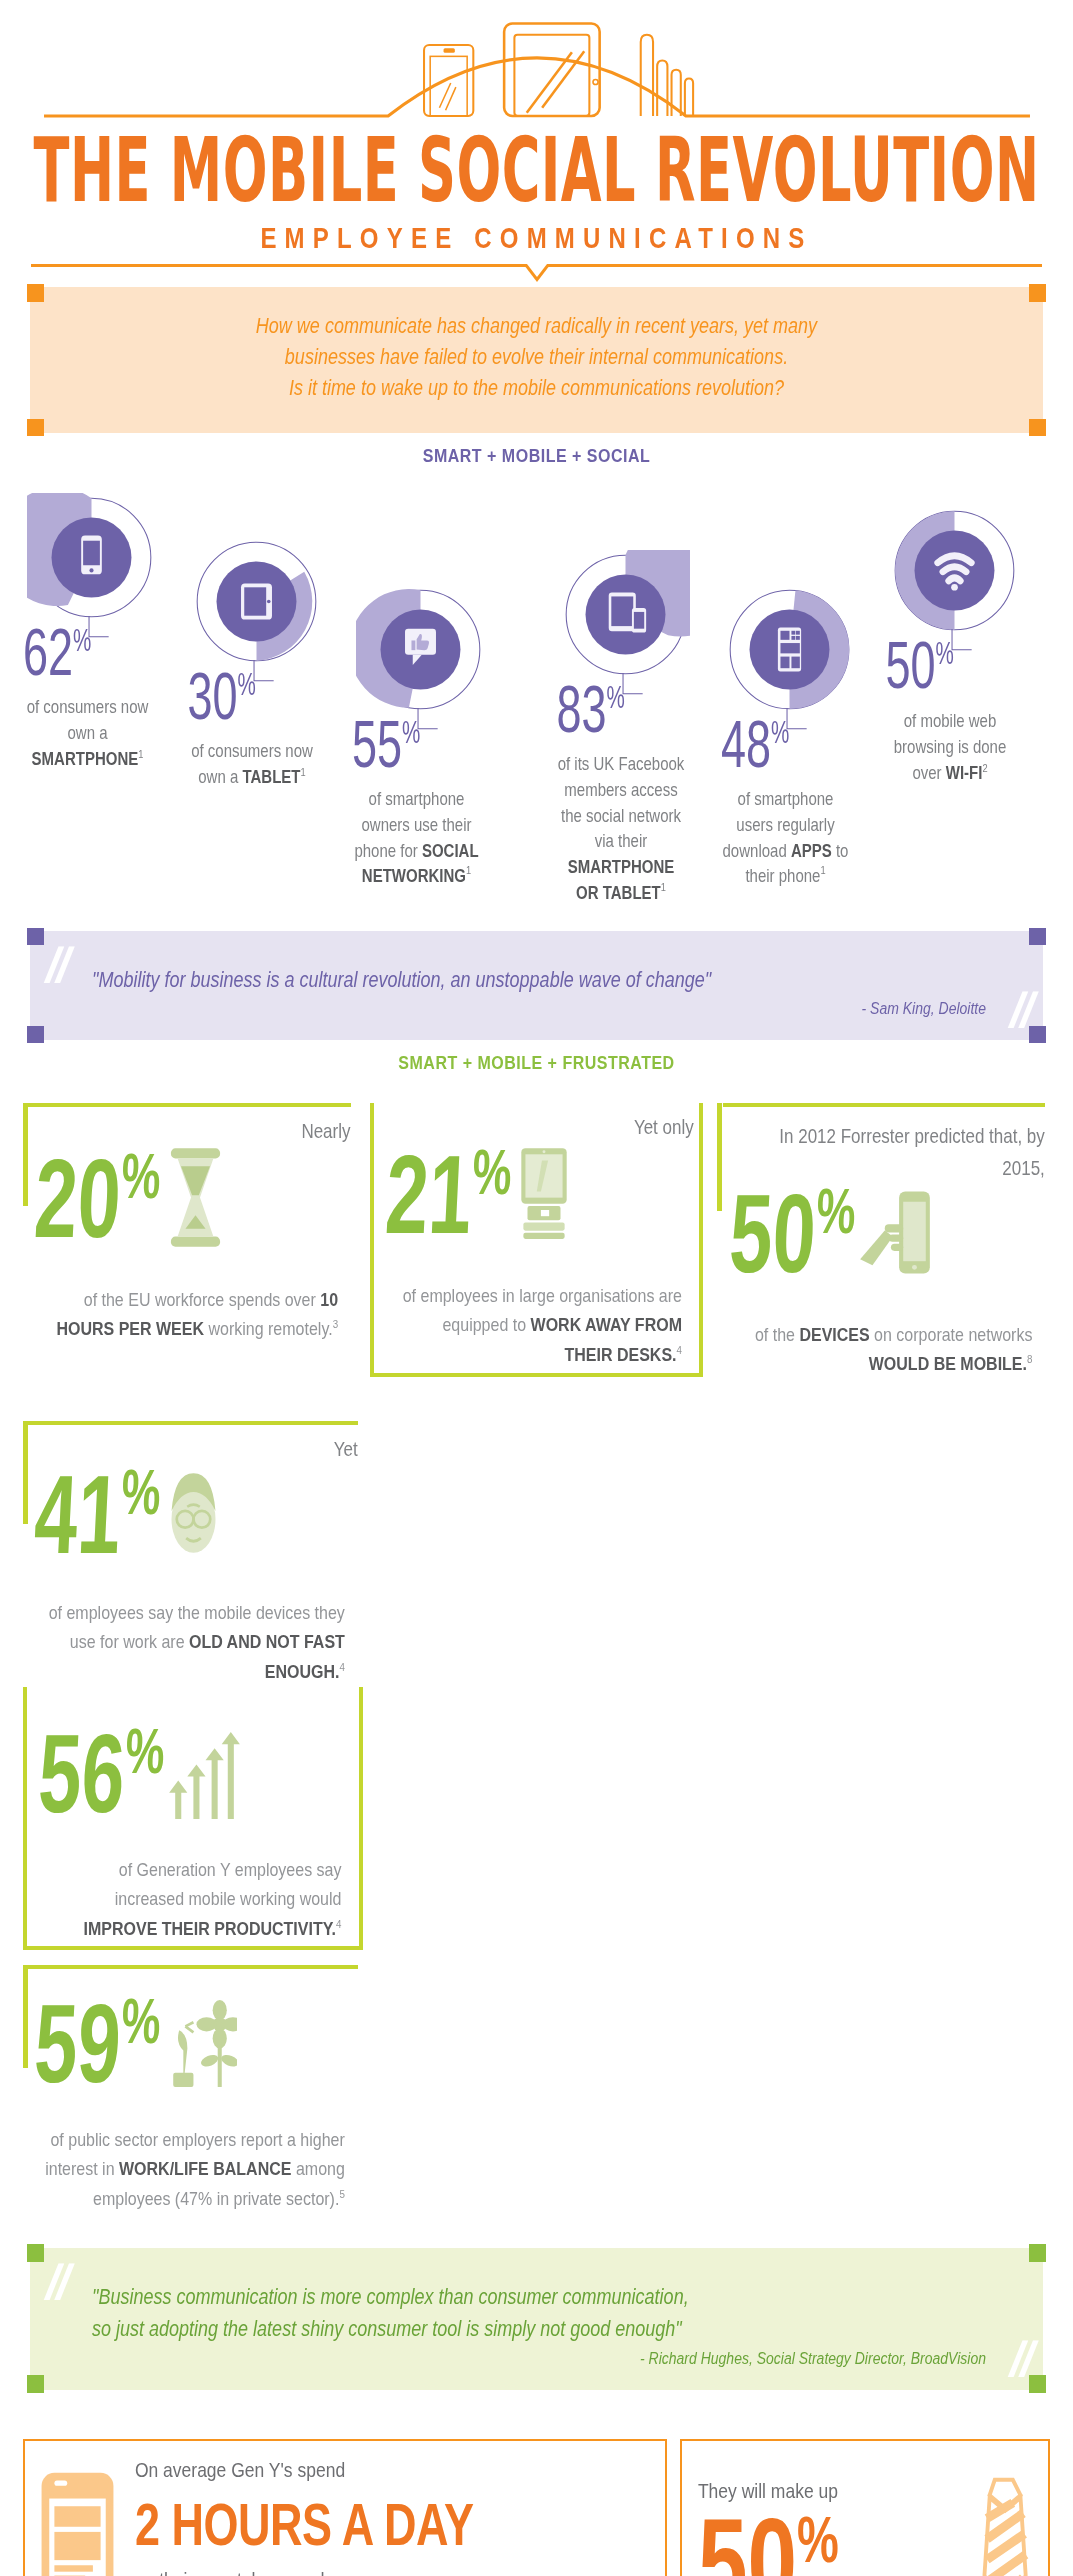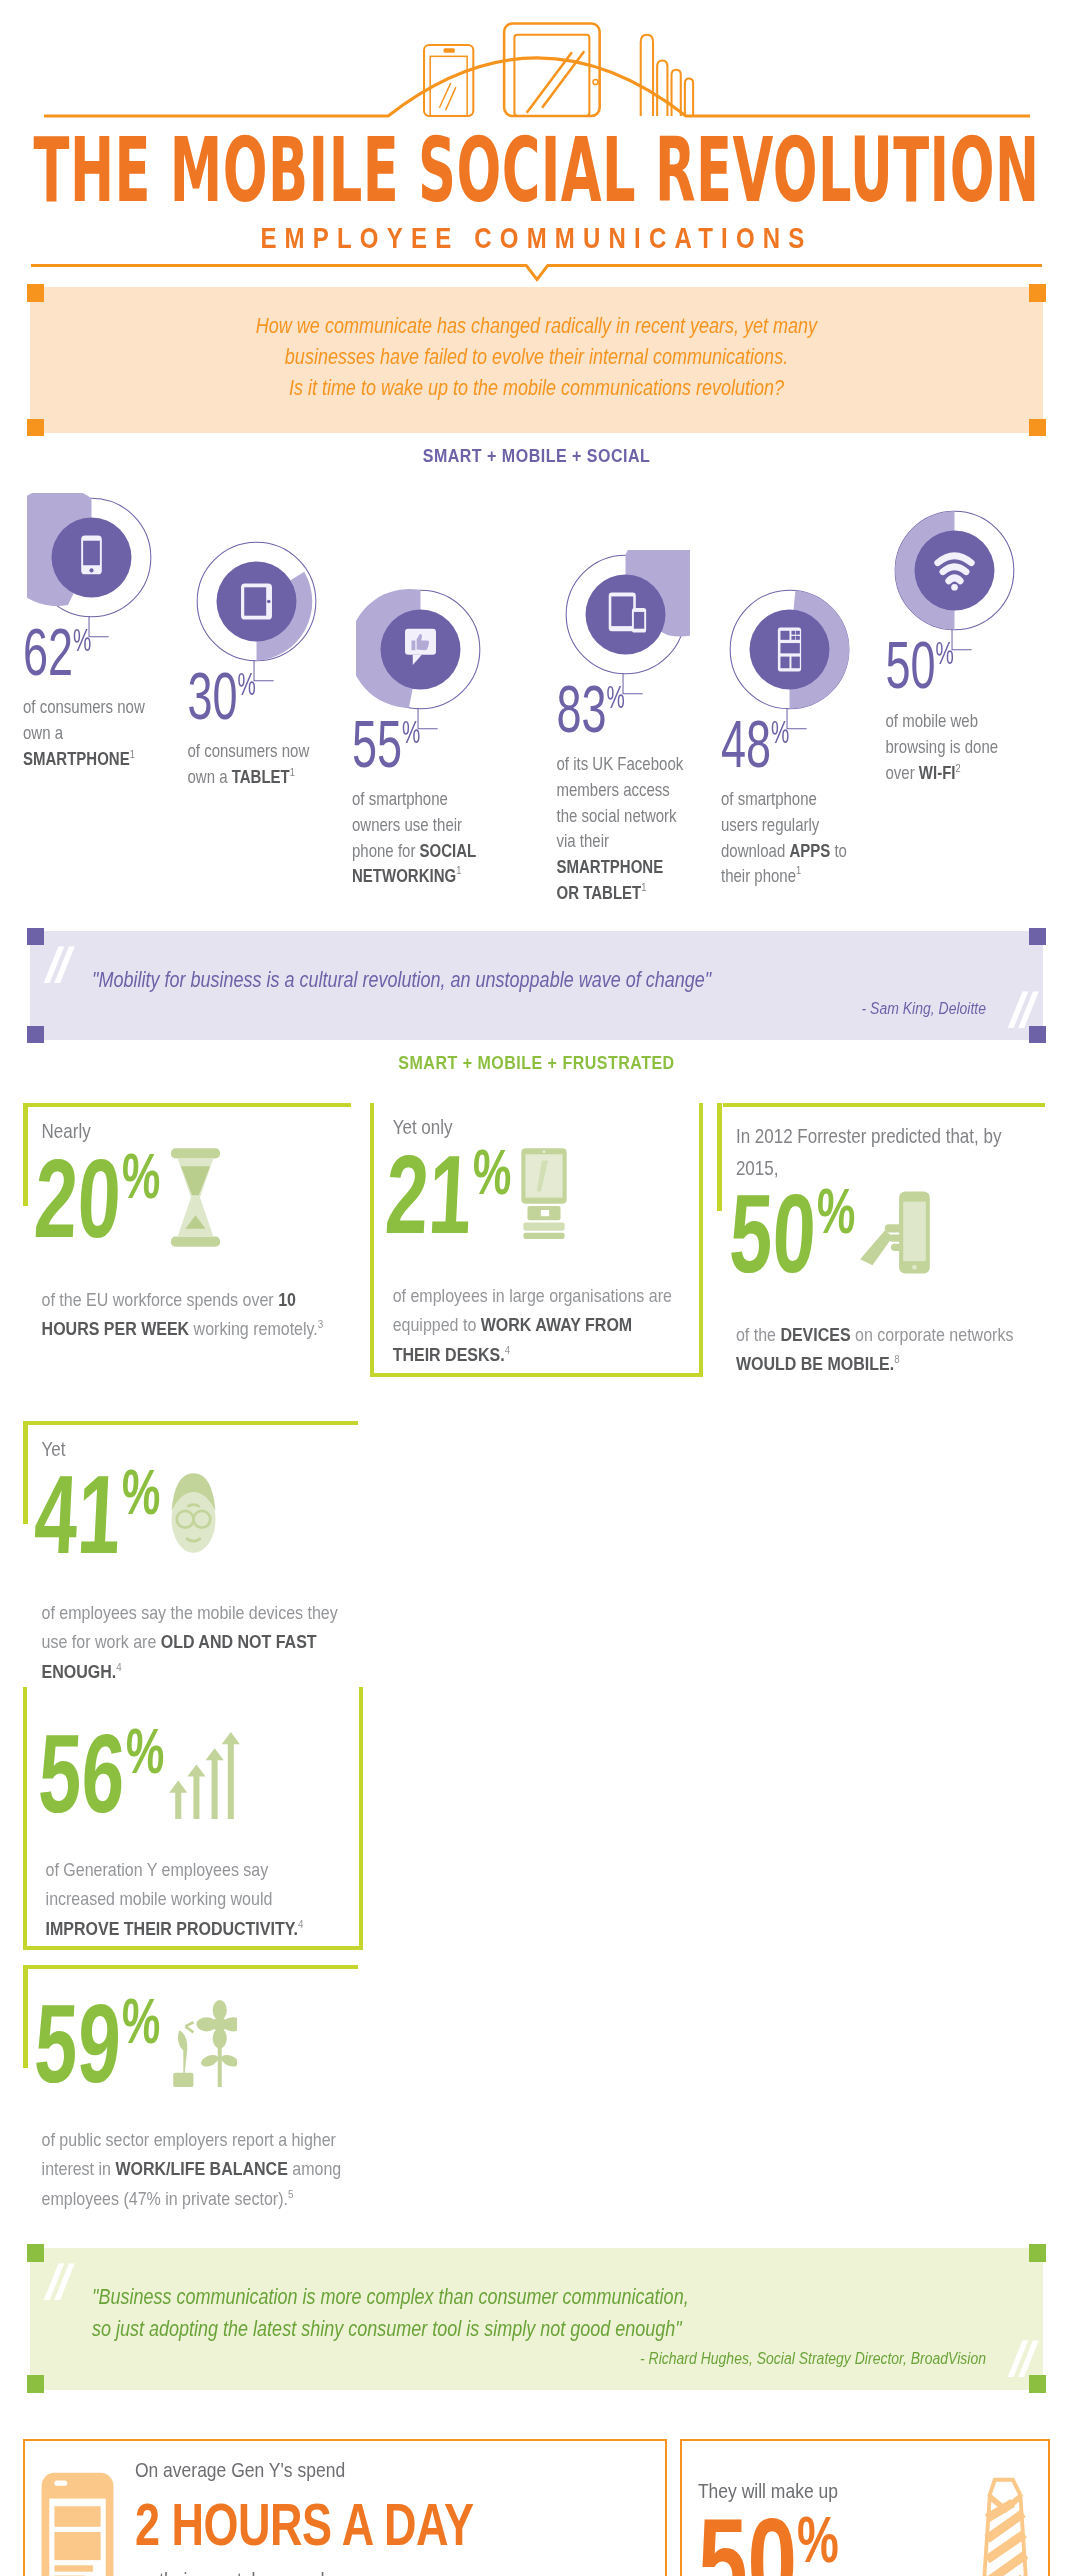--- a/index.html
+++ b/index.html
@@ -94,21 +94,21 @@
     font-size:16px;
     letter-spacing:0.5px;
     margin-top:13.4px;
     transform:scaleY(1.2);
   }
   .band-sub.purple{ color:#6d62a8; }
   .band-sub.green{ color:#8cbf3f; }
 
   
   .donut-row { display:flex; justify-content:space-between; align-items:flex-start;
-               margin:28px 23px 0 23px; }
+               margin:28px 23px 0 23px;text-align:center; }
   .donut-cell { width:166px; display:flex; flex-direction:column; align-items:flex-start; }
   .donut-cell.shift { padding-top:44px; }
   .donut-cell.shift2 { padding-top:92px; }
   .donut-cell.shift3 { padding-top:57px;margin-left:40px; }
   .donut-cell.shift4 { padding-top:13.4px; }
   .donut-holder { position:relative; width:129px; margin-left:4.1px; }
   .pct-line { display:flex; align-items:flex-start; margin-top:-2.1px; }
   .pct {
     font-family:"Liberation Sans Narrow","Liberation Sans",sans-serif;
     color:#6d62a8; font-size:45px; line-height:0.9;
@@ -145,21 +145,21 @@
   .quote-box.purple .quote-attr{ color:#6d62a8; }
   .quote-box.green  .quote-attr{ color:#6aa338; }
   .qm { position:absolute; color:#fff; font-size:49px; font-weight:bold;
         font-family:"Liberation Sans",sans-serif; line-height:0.7; letter-spacing:-3.1px;
         transform:skewX(-12deg); }
   .qm.open { left:16.5px; top:17.5px; }
   .qm.close { right:11.3px; bottom:13.4px; }
 
   
   .green-grid { display:flex; justify-content:space-between; margin:31px 23px 0 23px; gap:14.4px; }
-  .gcard { width:340px; position:relative; padding:0 5.2px; }
+  .gcard { width:340px; position:relative; padding:0 5.2px;text-align:right; }
   .gcard .brk-top { border-top:4.6px solid #c4d62e; height:0; }
   .gcard .brk-side-l { position:absolute; left:0; top:0; width:4.6px; background:#c4d62e; }
   .lead {
     font-family:"Liberation Sans Narrow","Liberation Sans",sans-serif;
     font-size:17px; color:#808285; margin:13.4px 0 0 13.4px;
     transform:scaleY(1.2); transform-origin:left top;
   }
   .bignum-row { display:flex; align-items:center; margin-left:7.2px; margin-top:6.2px; }
   .bignum {
     font-family:"Liberation Sans Narrow","Liberation Sans",sans-serif;

